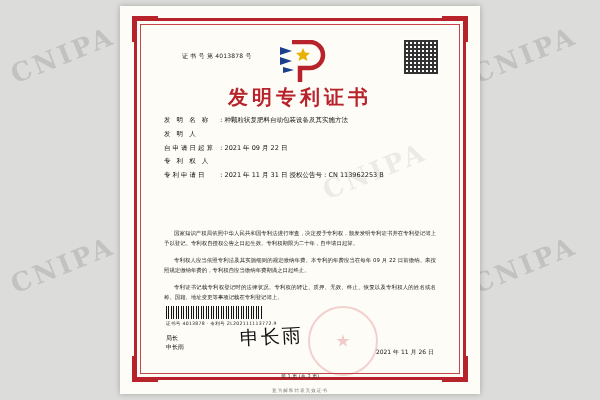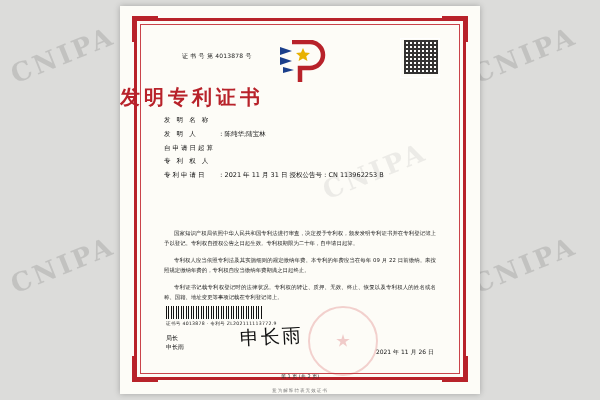--- a/index.html
+++ b/index.html
@@ -54,21 +54,21 @@
     background:
       repeating-linear-gradient(0deg,#111 0 2px,transparent 2px 4px),
       repeating-linear-gradient(90deg,#111 0 2px,transparent 2px 4px);
     background-color:#fff;
     opacity:.85;
   }
   .qr-border{position:absolute;right:40px;top:32px;width:38px;height:38px;border:1px solid #fff;}
 
   
   .title{
-    position:absolute;left:0;right:0;top:78px;text-align:left;
+    position:absolute;left:0;right:0;top:78px;text-align:center;
     font-family:Liberation Mono, monospace;
     font-size:20px;font-weight:bold;color:#b8222a;letter-spacing:4px;
   }
 
   
   .fields{position:absolute;left:44px;top:110px;width:272px;}
   .row{display:flex;font-size:6.5px;color:#1b1b1b;line-height:1.35;margin-bottom:5px;}
   .row .lab{flex:0 0 54px;letter-spacing:2px;color:#111;}
   .row .val{flex:1 1 auto;color:#111;}
 
@@ -160,27 +160,28 @@
     </svg>
 
     <div class="qr-border"></div>
     <div class="qr"></div>
 
     <div class="title">发明专利证书</div>
 
     <div class="fields">
       <div class="row">
         <span class="lab">发 明 名 称</span>
+        <span class="val">：种颗粒状复肥料自动包装设备及其实施方法</span>
       </div>
       <div class="row">
         <span class="lab">发 明 人</span>
-        <span class="val">：陈纯华;陆宝林</span>
       </div>
       <div class="row">
         <span class="lab">自申请日起算</span>
+        <span class="val">：2021 年 09 月 22 日</span>
       </div>
       <div class="row">
         <span class="lab">专 利 权 人</span>
       </div>
       <div class="row">
         <span class="lab">专利申请日</span>
         <span class="val">：2021 年 11 月 31 日      授权公告号：CN 113962253 B</span>
       </div>
     </div>
 

